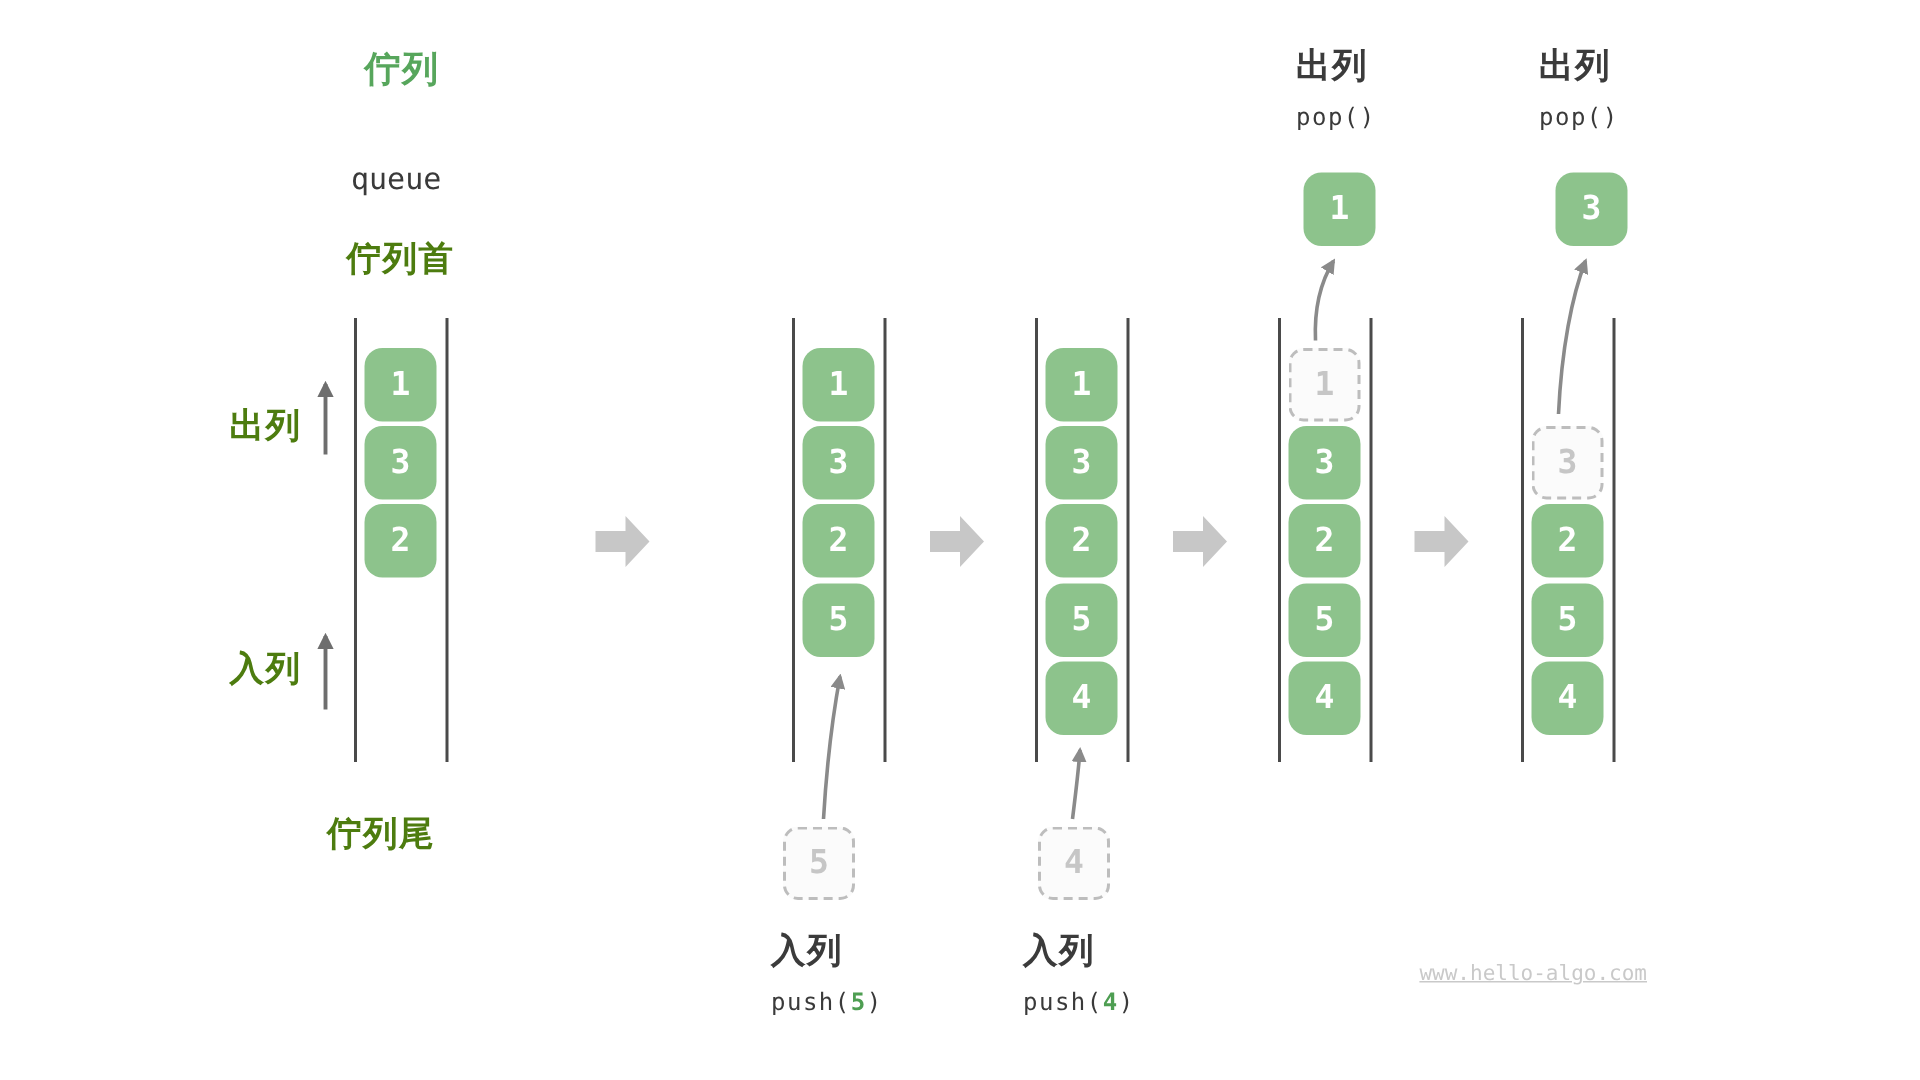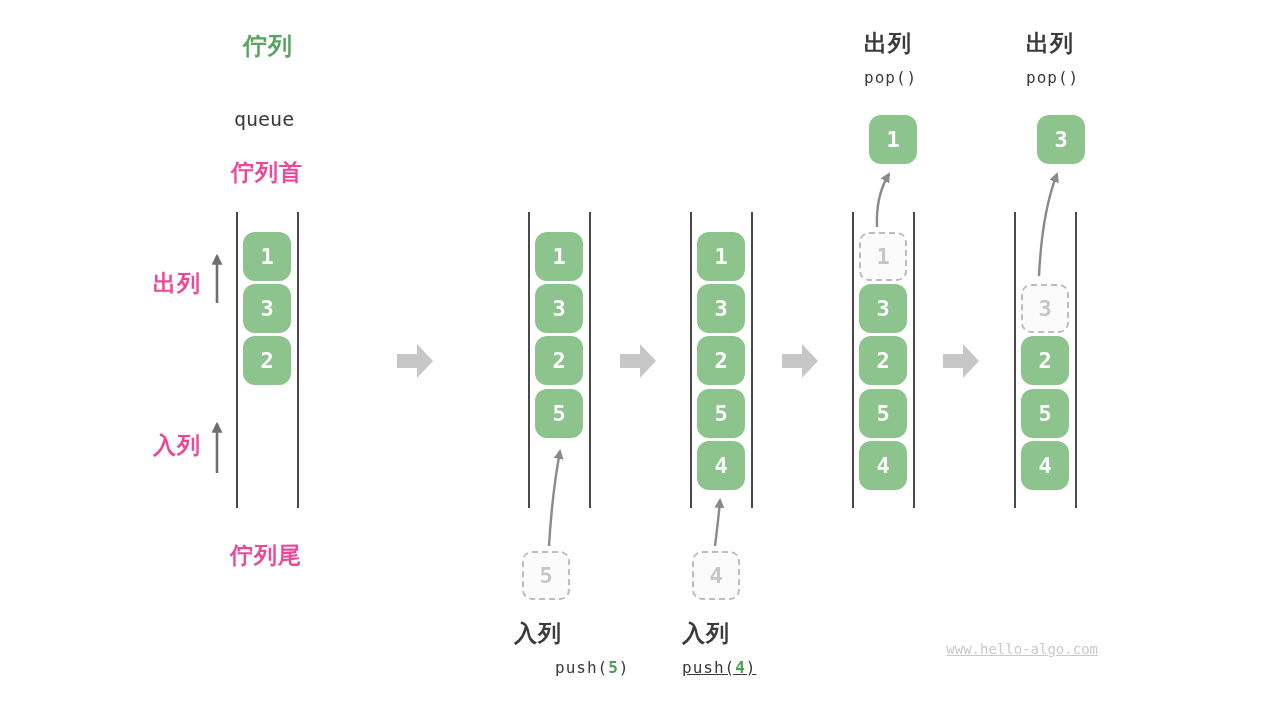--- a/index.html
+++ b/index.html
@@ -5,21 +5,21 @@
   html,body{margin:0;padding:0;background:#ffffff;}
   #stage{
     position:relative;width:1140px;height:720px;background:#ffffff;overflow:hidden;
     font-family:"Liberation Sans",sans-serif;
     border-radius:29px;
   }
   .abs{position:absolute;}
   
   .title-zh{font-size:24px;font-weight:700;color:#57A65C;letter-spacing:1px;}
   .title-en{font-size:20px;color:#3a3a3a;font-family:"DejaVu Sans Mono",monospace;}
-  .side-label{font-size:23px;font-weight:700;color:#ec4899;letter-spacing:1px;}
+  .side-label{font-size:23px;font-weight:700;color:#4d7c0f;letter-spacing:1px;}
   .op-zh{font-size:23px;font-weight:700;color:#3b3b3b;letter-spacing:1px;}
   .op-fn{font-size:16px;color:#3a3a3a;font-family:"DejaVu Sans Mono",monospace;margin-top:9px;letter-spacing:1px;}
   .op-fn .arg{color:#4e9e52;font-weight:700;}
   .watermark{font-size:14px;color:#c9c9c9;font-family:"DejaVu Sans Mono",monospace;}
   
   .vline{width:1.5px;background:#4a4a4a;}
   .cell{
     width:48px;height:49px;border-radius:12px;
     display:flex;align-items:center;justify-content:center;
     font-family:"DejaVu Sans Mono",monospace;font-size:22px;font-weight:700;
@@ -33,21 +33,21 @@
 </style>
 </head>
 <body>
 
 <div id="stage">
 
   <div class="abs title-zh" style="left:243px;top:30px;">佇列</div>
   <div class="abs title-en" style="left:234px;top:71px;margin-top:36px;">queue</div>
 
   <div class="abs side-label" style="left:231px;top:157px;">佇列首</div>
-  <div class="abs side-label" style="left:230px;top:540px;text-align:center;">佇列尾</div>
+  <div class="abs side-label" style="left:218px;top:540px;text-align:center;">佇列尾</div>
 
   <div class="abs side-label" style="left:153px;top:268px;">出列</div>
   <div class="abs side-label" style="left:153px;top:430px;">入列</div>
 
   <div class="abs watermark" style="right:42px;top:641px;text-decoration:underline;">www.hello-algo.com</div>
 
   <svg class="overlay" width="1280" height="720">
     <defs>
       <marker id="ah-dark" viewBox="0 0 10 10" refX="8" refY="5" markerWidth="11" markerHeight="11" orient="auto-start-reverse" markerUnits="userSpaceOnUse">
         <path d="M0,0 L10,5 L0,10 z" fill="#6e6e6e"></path>
@@ -80,33 +80,33 @@
       <div class="abs cell solid" style="left: 243px; top: 336px;">2</div>
       <div class="abs vline" style="left: 528px; top: 212px; height: 296px;"></div>
       <div class="abs vline" style="left: 589px; top: 212px; height: 296px;"></div>
       <div class="abs cell solid" style="left: 535px; top: 232px;">1</div>
       <div class="abs cell solid" style="left: 535px; top: 284px;">3</div>
       <div class="abs cell solid" style="left: 535px; top: 336px;">2</div>
       <div class="abs cell solid" style="left: 535px; top: 389px;">5</div>
       <div class="abs cell dashed" style="left: 522px; top: 551px;">5</div>
       <div class="abs " style="left: 514px; top: 618px;">
         <div class="abs op-zh" style="position: static;">入列</div>
-        <div class="abs op-fn" style="position: static; margin-left: 41px;"><span>push(</span><span class="arg">5</span><span>)</span></div>
+        <div class="abs op-fn" style="position: static;"><span>push(</span><span class="arg">5</span><span>)</span></div>
       </div>
       <div class="abs vline" style="left: 690px; top: 212px; height: 296px;"></div>
       <div class="abs vline" style="left: 751px; top: 212px; height: 296px;"></div>
       <div class="abs cell solid" style="left: 697px; top: 232px;">1</div>
       <div class="abs cell solid" style="left: 697px; top: 284px;">3</div>
       <div class="abs cell solid" style="left: 697px; top: 336px;">2</div>
       <div class="abs cell solid" style="left: 697px; top: 389px;">5</div>
       <div class="abs cell solid" style="left: 697px; top: 441px;">4</div>
       <div class="abs cell dashed" style="left: 692px; top: 551px;">4</div>
       <div class="abs " style="left: 682px; top: 618px;">
         <div class="abs op-zh" style="position: static;">入列</div>
-        <div class="abs op-fn" style="position: static; text-decoration: underline;"><span>push(</span><span class="arg">4</span><span>)</span></div>
+        <div class="abs op-fn" style="position: static;"><span>push(</span><span class="arg">4</span><span>)</span></div>
       </div>
       <div class="abs vline" style="left: 852px; top: 212px; height: 296px;"></div>
       <div class="abs vline" style="left: 913px; top: 212px; height: 296px;"></div>
       <div class="abs cell dashed" style="left: 859px; top: 232px;">1</div>
       <div class="abs cell solid" style="left: 859px; top: 284px;">3</div>
       <div class="abs cell solid" style="left: 859px; top: 336px;">2</div>
       <div class="abs cell solid" style="left: 859px; top: 389px;">5</div>
       <div class="abs cell solid" style="left: 859px; top: 441px;">4</div>
       <div class="abs cell solid" style="left: 869px; top: 115px;">1</div>
       <div class="abs " style="left: 864px; top: 28px;">

